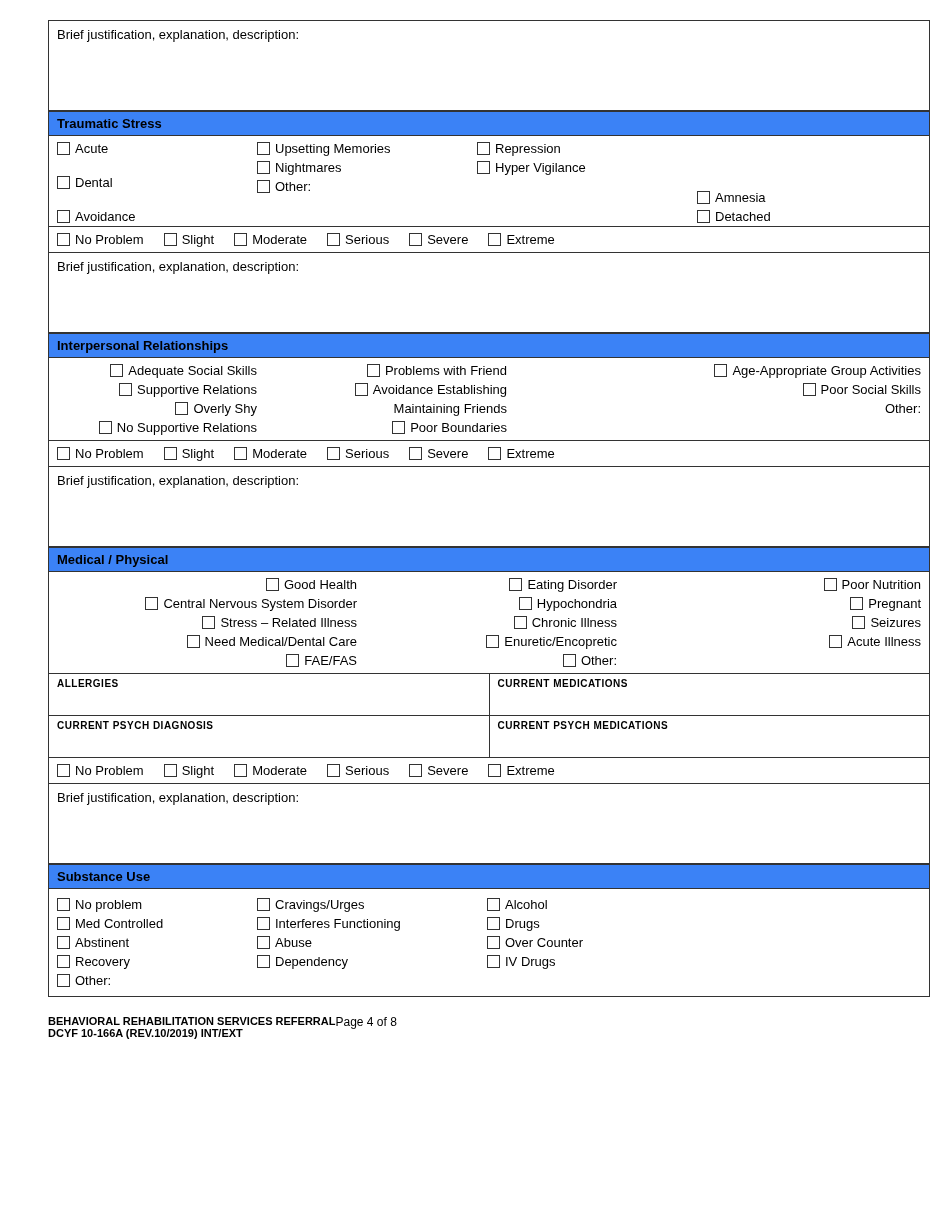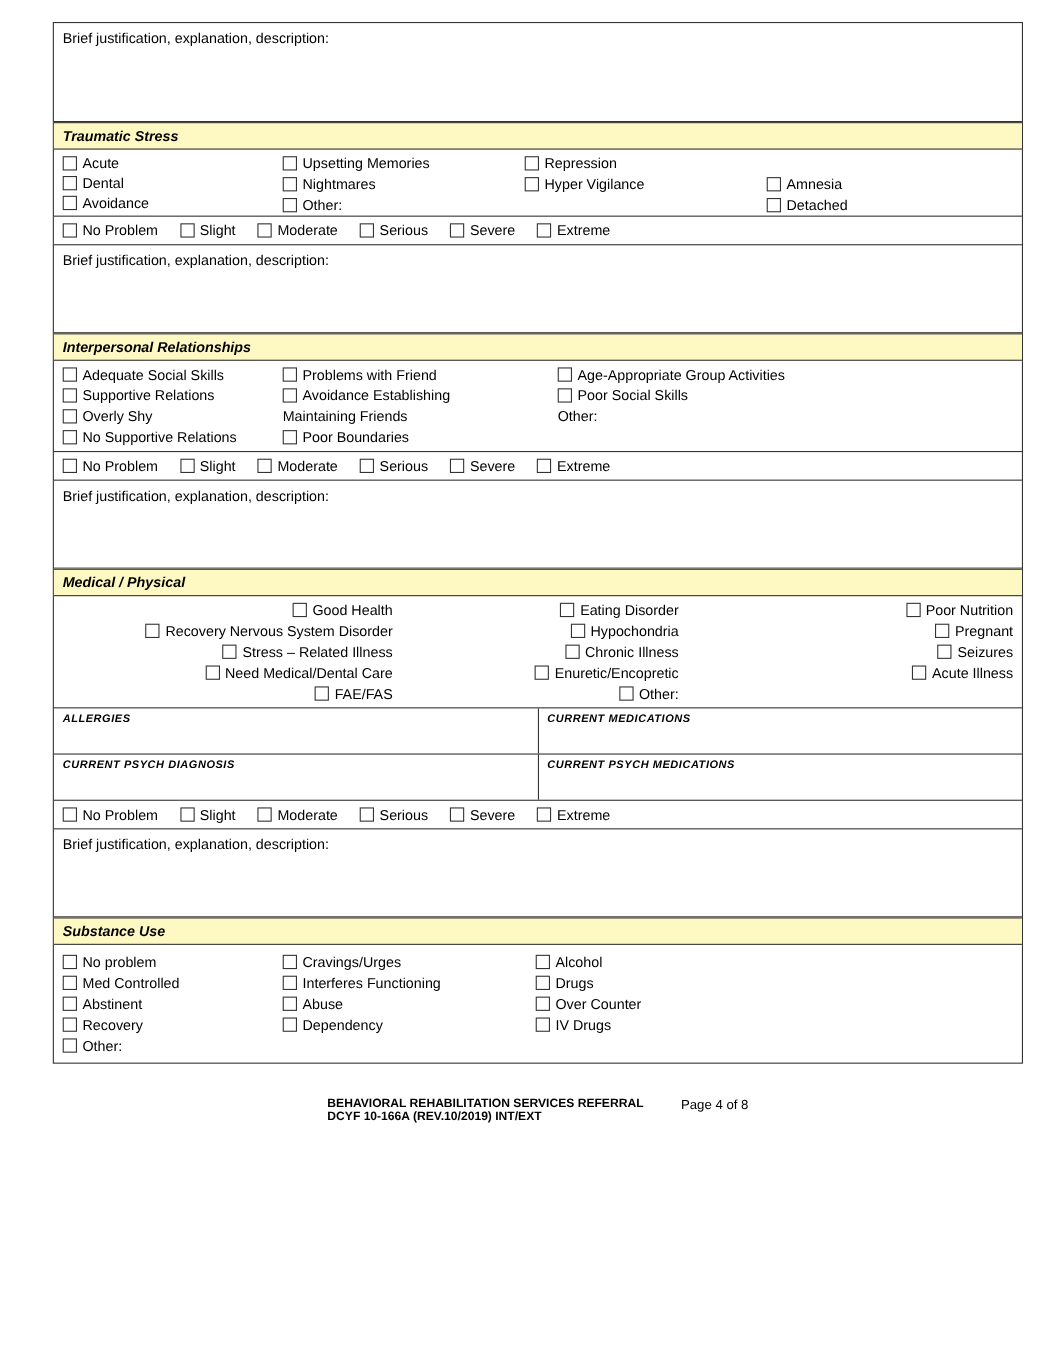--- a/index.html
+++ b/index.html
@@ -14,27 +14,26 @@
       width: 910px;
       margin: 0 auto;
       background: #fff;
       padding-left: 28px;
     }
     .main-border {
       border: 1px solid #333;
       width: 100%;
     }
     .section-header {
-      background: #fef9c3;
+      background: #3b82f6;
       padding: 4px 8px;
       font-weight: bold;
       font-size: 13px;
       border-top: 1px solid #333;
       border-bottom: 1px solid #333;
-      font-style: italic;
     }
     .top-text-area {
       min-height: 90px;
       padding: 6px 8px;
       border-bottom: 1px solid #333;
       font-size: 13px;
     }
     .checkbox-item {
       display: flex;
       align-items: center;
@@ -61,61 +60,59 @@
       align-items: center;
       gap: 5px;
     }
     .text-area-section {
       min-height: 80px;
       padding: 6px 8px;
       border-bottom: 1px solid #333;
     }
     .two-col {
       display: flex;
-      font-style: italic;
     }
     .two-col .col-half {
       flex: 1;
       border-right: 1px solid #333;
       padding: 4px 8px;
       min-height: 35px;
     }
     .two-col .col-half:last-child {
       border-right: none;
     }
     .col-label {
       font-size: 10px;
       text-transform: uppercase;
       letter-spacing: 0.5px;
       font-weight: bold;
       color: #000;
     }
     .footer-row {
       display: flex;
-      justify-content: center;
+      justify-content: flex-start;
       padding: 8px 0;
-      margin-top: 22px;
-      gap: 34px;
+      margin-top: 10px;
     }
     .footer-left {
       font-size: 11px;
       font-weight: bold;
     }
     .footer-right {
       font-size: 12px;
     }
     .traumatic-checkboxes {
       display: flex;
       padding: 5px 8px 2px 8px;
       gap: 0;
     }
     .ts-col1 {
       display: flex;
       flex-direction: column;
-      gap: 3px;
+      gap: 19px;
       width: 200px;
     }
     .ts-col2 {
       display: flex;
       flex-direction: column;
       gap: 4px;
       width: 220px;
     }
     .ts-col3 {
       display: flex;
@@ -131,20 +128,21 @@
       justify-content: flex-end;
     }
     .interpersonal-checkboxes {
       display: flex;
       padding: 5px 8px;
     }
     .ip-col {
       display: flex;
       flex-direction: column;
       gap: 4px;
+      align-items: flex-end;
     }
     .ip-col1 { width: 200px; }
     .ip-col2 { width: 250px; }
     .ip-col3 { flex: 1; }
     .medical-checkboxes {
       display: flex;
       padding: 5px 8px;
     }
     .med-col { display: flex; flex-direction: column; gap: 4px; align-items: flex-end; }
     .med-col1 { width: 300px; }
@@ -347,21 +345,21 @@
     </div>
 
     <div class="medical-checkboxes">
       <div class="med-col med-col1">
         <div class="checkbox-item">
           <span class="cb"></span>
           <span>Good Health</span>
         </div>
         <div class="checkbox-item">
           <span class="cb"></span>
-          <span>Recovery Nervous System Disorder</span>
+          <span>Central Nervous System Disorder</span>
         </div>
         <div class="checkbox-item">
           <span class="cb"></span>
           <span>Stress – Related Illness</span>
         </div>
         <div class="checkbox-item">
           <span class="cb"></span>
           <span>Need Medical/Dental Care</span>
         </div>
         <div class="checkbox-item">

